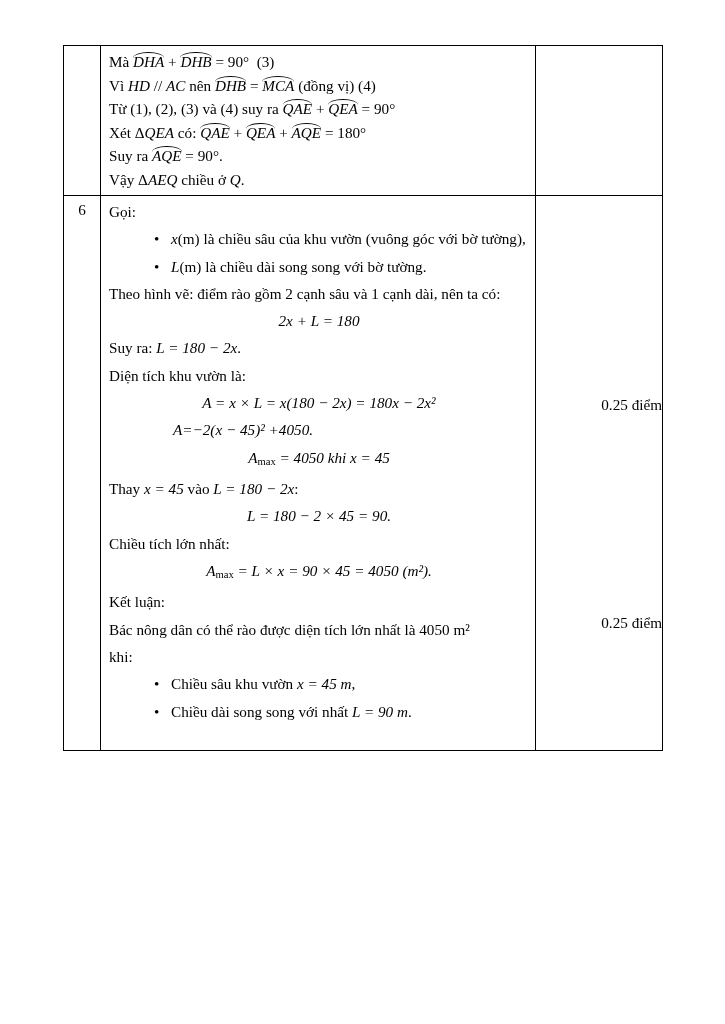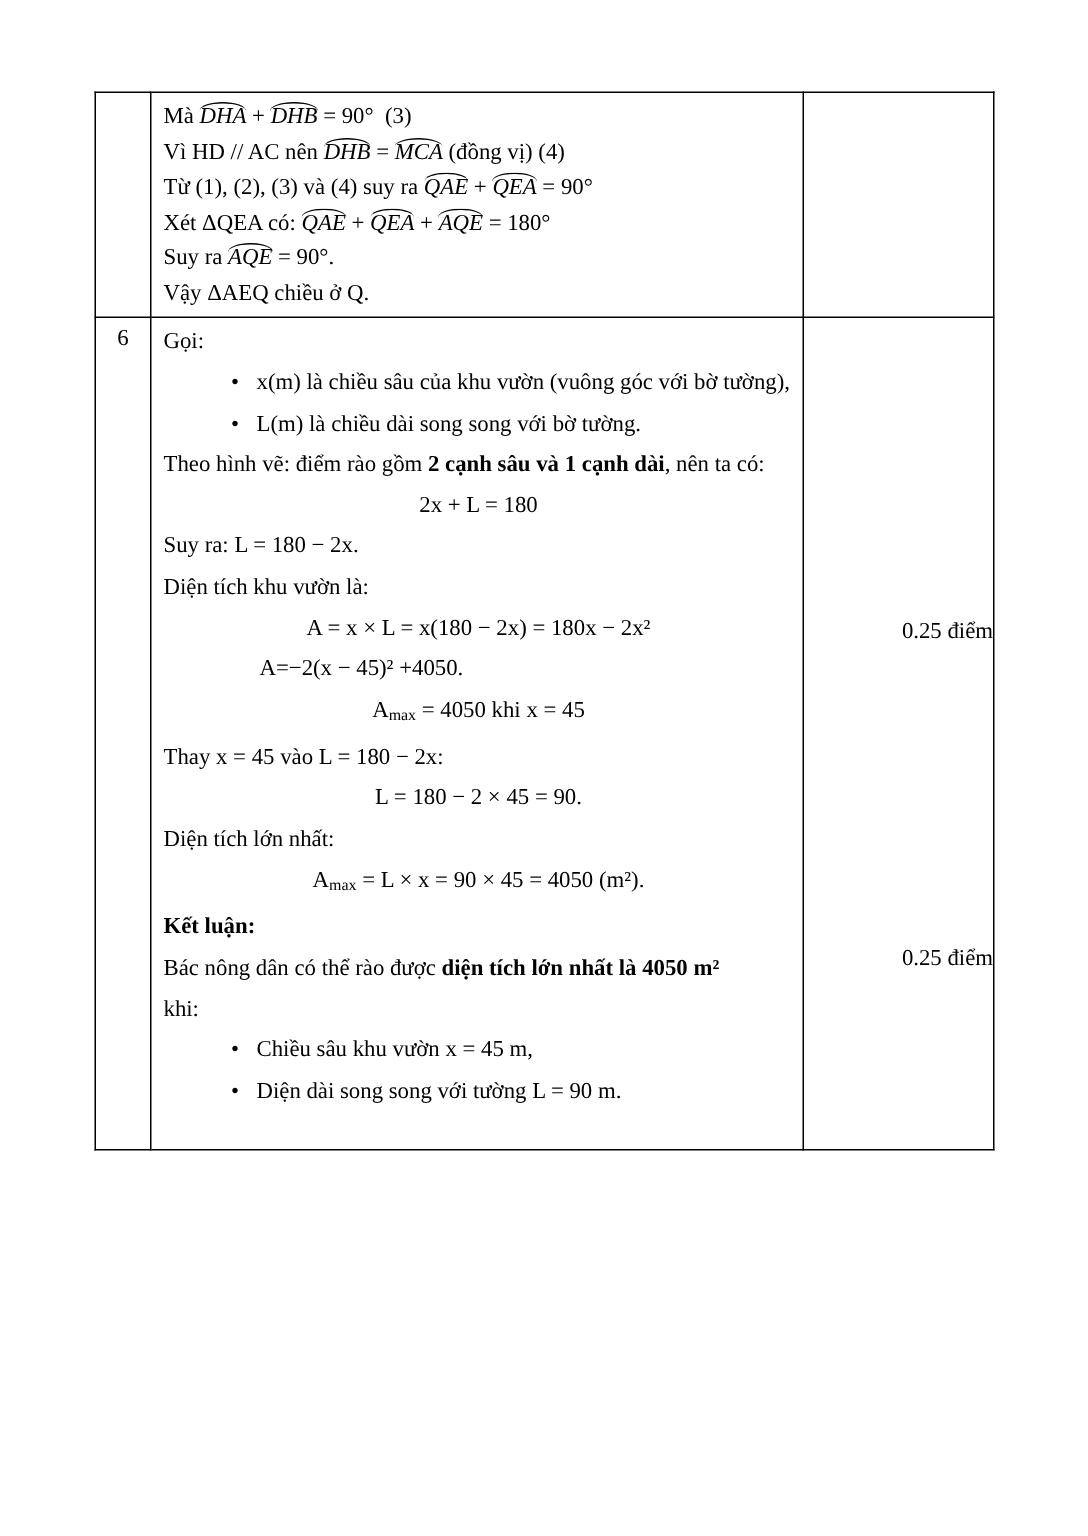--- a/index.html
+++ b/index.html
@@ -6,40 +6,40 @@
   html, body { margin: 0; padding: 0; }
   body {
     width: 725px; height: 1024px;
     background: #ffffff;
     font-family: "Liberation Serif", "DejaVu Serif", serif;
     color: #000000;
   }
   .page { position: relative; width: 725px; height: 1024px; background: #ffffff; overflow: hidden; }
 
   .answer-table {
-    position: absolute; left: 63px; top: 61px;
+    position: absolute; left: 63px; top: 45px;
     width: 599px;
     border-collapse: collapse; table-layout: fixed; border-radius: 16px;
   }
   .answer-table td { border: 1px solid #000; vertical-align: top; }
   .col-num { width: 37px; text-align: center; font-size: 15.2px; padding-top: 5px; }
   .col-content { width: 435px; padding: 4px 6px 4px 8px; }
   .col-score { width: 127px; position: relative; padding: 0; }
   .row-1 { height: 145px; }
   .row-2 { height: 555px; }
 
   .para { font-size: 15.2px; line-height: 23.5px; margin: 0; text-align: left; }
   .row-2 .para { margin-bottom: 3.8px; }
   .para.center { text-align: center; }
   .para.ind1 { margin-left: 64px; }
   .para.bullet { position: relative; padding-left: 62px; }
   .para.bullet::before { content: "\2022"; position: absolute; left: 45px; top: 0; }
 
-  .seg-i, .seg-m { }
-  .seg-b { font-weight: bold; }
+  .seg-i, .seg-m { font-style: italic; }
+  .seg-b { font-weight: normal; }
   .seg-sub { font-size: 0.7em; vertical-align: -0.2em; text-align: center; }
   .seg-arc { font-style: italic; position: relative; display: inline-block; }
   .seg-arc::before {
     content: ""; position: absolute; left: 0; right: 0; top: 2px; height: 5px;
     border-top: 1.3px solid #000;
     border-radius: 50% 50% 0 0 / 100% 100% 0 0;
   }
 
   .score-item { position: absolute; left: 0; width: 100%; text-align: right; font-size: 15.2px; }
   .score-1 { top: 200px; }
@@ -78,27 +78,27 @@
               <div class="para bullet"><span class="seg-i">L</span><span class="seg">(m) là chiều dài song song với bờ tường.</span></div>
               <div class="para p"><span class="seg">Theo hình vẽ: điểm rào gồm </span><span class="seg-b">2 cạnh sâu và 1 cạnh dài</span><span class="seg">, nên ta có:</span></div>
               <div class="para center"><span class="seg-m">2x + L = 180</span></div>
               <div class="para p"><span class="seg">Suy ra: </span><span class="seg-m">L = 180 − 2x</span><span class="seg">.</span></div>
               <div class="para p"><span class="seg">Diện tích khu vườn là:</span></div>
               <div class="para center"><span class="seg-m">A = x × L = x(180 − 2x) = 180x − 2x²</span></div>
               <div class="para ind1"><span class="seg-m">A=−2(x − 45)² +4050.</span></div>
               <div class="para center"><span class="seg-m">A</span><span class="seg-sub">max</span><span class="seg-m"> = 4050 khi x = 45</span></div>
               <div class="para p"><span class="seg">Thay </span><span class="seg-m">x = 45</span><span class="seg"> vào </span><span class="seg-m">L = 180 − 2x</span><span class="seg">:</span></div>
               <div class="para center"><span class="seg-m">L = 180 − 2 × 45 = 90.</span></div>
-              <div class="para p"><span class="seg">Diện tích lớn nhất:</span></div>
+              <div class="para p"><span class="seg">Chiều tích lớn nhất:</span></div>
               <div class="para center"><span class="seg-m">A</span><span class="seg-sub">max</span><span class="seg-m"> = L × x = 90 × 45 = 4050 (m²).</span></div>
               <div class="para p"><span class="seg-b">Kết luận:</span></div>
               <div class="para p"><span class="seg">Bác nông dân có thể rào được </span><span class="seg-b">diện tích lớn nhất là 4050 m²</span></div>
               <div class="para p"><span class="seg">khi:</span></div>
               <div class="para bullet"><span class="seg">Chiều sâu khu vườn </span><span class="seg-m">x = 45 m</span><span class="seg">,</span></div>
-              <div class="para bullet"><span class="seg">Diện dài song song với tường </span><span class="seg-m">L = 90 m</span><span class="seg">.</span></div>
+              <div class="para bullet"><span class="seg">Chiều dài song song với nhất </span><span class="seg-m">L = 90 m</span><span class="seg">.</span></div>
             </div>
         </td>
         <td class="col-score">
           <div class="score-item score-1">0.25 điểm</div>
           <div class="score-item score-2">0.25 điểm</div>
         </td>
       </tr>
     </tbody>
   </table>
 </div>

